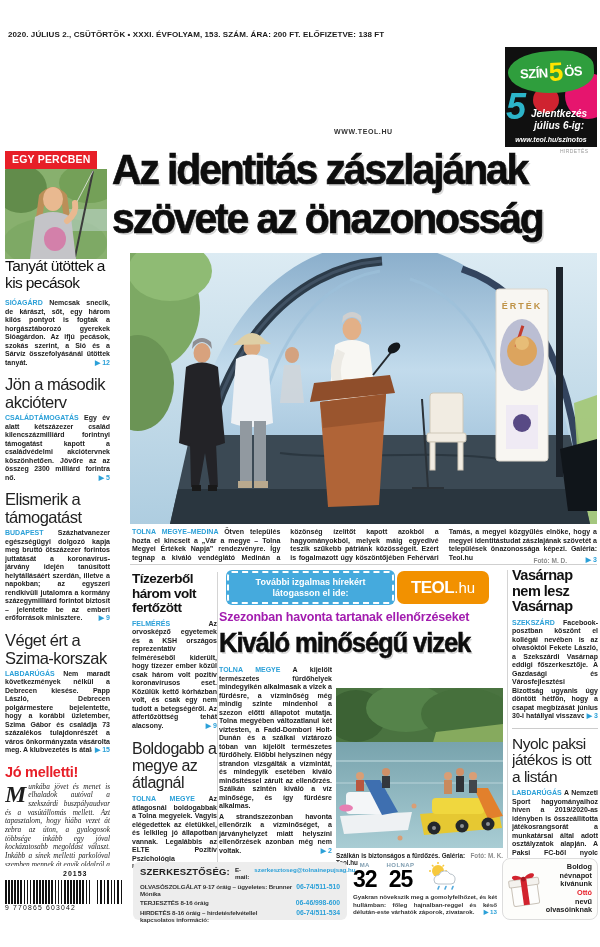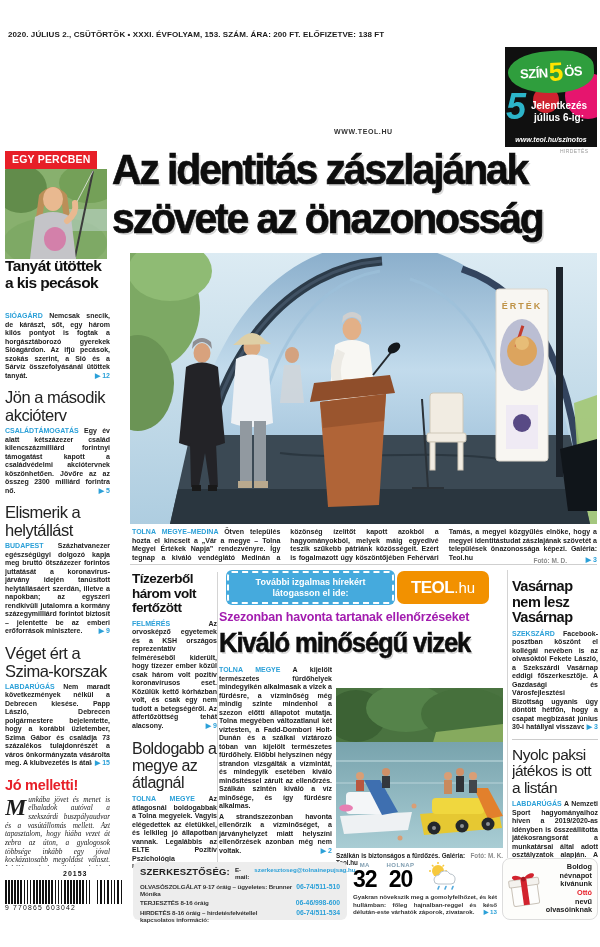--- a/index.html
+++ b/index.html
@@ -13,32 +13,32 @@
   #site{left:334px;top:128px;font-size:7px;font-weight:700;color:#333;letter-spacing:.6px}
 
   
   #ad{left:505px;top:47px;width:92px;height:100px;background:#101010;overflow:hidden}
   .ad-pink{position:absolute;right:-14px;top:26px;width:46px;height:46px;border-radius:50%;background:#e6156e}
   .ad-red{position:absolute;left:28px;top:40px;width:26px;height:26px;border-radius:50%;background:#cf2330}
   .ad-green{position:absolute;left:3px;top:4px;width:86px;height:42px;background:#2f9e3d;border-radius:55% 45% 50% 60%;transform:rotate(-3deg);display:flex;align-items:center;justify-content:center;gap:1px}
   .ad-szin{color:#fff;font-weight:700;font-size:13px;letter-spacing:-.5px}
   .ad-5y{color:#ffe400;font-weight:700;font-size:26px;line-height:20px}
   .ad-5teal{position:absolute;left:1px;top:42px;font-size:36px;font-weight:700;font-style:italic;color:#2cb4c9;line-height:36px}
-  .ad-lines{position:absolute;left:18px;top:53px;width:72px;text-align:center;color:#fff;font-weight:700;font-size:10px;line-height:11.5px}
+  .ad-lines{position:absolute;left:18px;top:61px;width:72px;text-align:center;color:#fff;font-style:italic;font-weight:700;font-size:10px;line-height:11.5px}
   .ad-url{position:absolute;left:2px;bottom:4px;width:88px;text-align:center;color:#fff;font-style:italic;font-weight:700;font-size:7px}
   #ad-marker{left:560px;top:148px;font-size:5px;color:#9a9a9a;letter-spacing:.4px}
 
   
   #badge{left:5px;top:151px;background:#e71f28;color:#fff;font-size:10.5px;font-weight:700;padding:2px 7px 20px;letter-spacing:.2px}
   #headline1{left:112px;top:145px;width:500px;font-size:43px;line-height:49px;font-weight:700;color:#0d0d0d;letter-spacing:-2.2px;transform:scaleX(.95);transform-origin:0 0;text-shadow:2px 2px 0 rgba(0,0,0,.15);-webkit-text-stroke:.7px #0d0d0d;white-space:nowrap}
 
   
   #girl-photo{left:5px;top:169px}
   #sbflow{left:5px;top:258px;width:105px;height:608px;overflow:hidden}
-  .t-bold{font-size:15.5px;line-height:16.5px;font-weight:700;letter-spacing:-.6px;color:#111;margin:0 0 21px}
+  .t-bold{font-size:15.5px;line-height:16.5px;font-weight:400;letter-spacing:-.6px;color:#111;margin:0 0 8px}
   .t-reg{font-size:16.5px;line-height:18px;font-weight:400;letter-spacing:-.5px;color:#222;margin:8px 0 3px}
   .bt{position:relative;font-size:7px;line-height:8.5px;text-align:justify;color:#222;font-weight:700;margin:0 0 2px}
   .lead{color:#2ba0d8;font-weight:700}
   .pg{position:absolute;right:0;bottom:0;color:#2ba0d8;font-weight:700;background:#fff;padding-left:3px;white-space:nowrap}
   .red-title{color:#e71f28;font-size:14.5px;font-weight:700;margin:9px 0 3px;letter-spacing:-.3px}
   .morning{font-family:"Liberation Serif",serif;font-style:italic;font-size:7.3px;line-height:8.7px;text-align:justify;color:#1d1d1d;margin:0}
   .dropcap{float:left;font-size:24px;line-height:22px;font-weight:700;padding-right:2px}
 
   
   #barcode{left:5px;top:872px;width:120px;height:38px}
@@ -72,21 +72,21 @@
   #headline2{left:219px;top:628px;width:300px;font-size:27px;font-weight:700;color:#0d0d0d;letter-spacing:-1.2px;transform:scaleX(.95);transform-origin:0 0;text-shadow:1.5px 1.5px 0 rgba(0,0,0,.14);-webkit-text-stroke:.5px #0d0d0d;white-space:nowrap}
   #waterbody{left:219px;top:666px;width:113px;height:192px;overflow:hidden}
   #waterbody .bt{text-indent:0}
   #waterbody p+p{text-indent:6px;margin-top:1px}
   #lake-photo{left:336px;top:688px}
   #lakecap{left:336px;top:852px;width:167px;display:flex;justify-content:space-between;font-size:6.3px;font-weight:700;color:#222}
   #lakecap .cr{color:#8a8a8a;white-space:nowrap;padding-left:4px}
 
   
   #rightcol{left:512px;top:568px;width:86px;height:290px;overflow:hidden}
-  .t-bold3{font-size:14.5px;line-height:15.5px;font-weight:700;letter-spacing:-.5px;color:#111;margin:11px 0 4px}
+  .t-bold3{font-size:14.5px;line-height:15.5px;font-weight:700;letter-spacing:-.5px;color:#111;margin:0 0 4px}
   .t-reg3{font-size:15.5px;line-height:16.5px;font-weight:400;letter-spacing:-.5px;color:#222;margin:0 0 4px}
   .rc-hr{border:none;border-top:1px solid #ccc;margin:7px 0}
 
   
   #contact{left:133px;top:862px;width:214px;height:58px;background:#ededed;border-radius:6px;padding:4px 7px;box-sizing:border-box}
   .ct-row1{display:flex;align-items:flex-start;gap:5px}
   .ct-title{font-size:9.5px;font-weight:700;color:#222;letter-spacing:.2px}
   .ct-elab{font-size:6.2px;font-weight:700;color:#222;margin-left:auto}
   .ct-email{font-size:6.2px;font-weight:700;color:#2ba0d8}
   .f-row{display:flex;align-items:baseline;margin-top:2.5px}
@@ -154,21 +154,21 @@
   <div id="sbflow" class="abs">
     <div class="sb-art">
       <h3 class="t-bold">Tanyát ütöttek a kis pecások</h3>
       <p class="bt"><span class="lead">SIÓAGÁRD</span> <span>Nemcsak snecik, de kárászt, sőt, egy három kilós pontyot is fogtak a horgásztáborozó gyerekek Sióagárdon. Az ifjú pecások, szokás szerint, a Sió és a Sárvíz összefolyásánál ütöttek tanyát.</span><span class="pg">▶ 12</span></p>
     </div>
     <div class="sb-art">
       <h3 class="t-reg">Jön a második akcióterv</h3>
       <p class="bt"><span class="lead">CSALÁDTÁMOGATÁS</span> <span>Egy év alatt kétszázezer család kilencszázmilliárd forintnyi támogatást kapott a családvédelmi akciótervnek köszönhetően. Jövőre az az összeg 2300 milliárd forintra nő.</span><span class="pg">▶ 5</span></p>
     </div>
     <div class="sb-art">
-      <h3 class="t-reg">Elismerik a helytállást</h3>
+      <h3 class="t-reg">Elismerik a támogatást</h3>
       <p class="bt"><span class="lead">BUDAPEST</span> <span>Százhatvanezer egészségügyi dolgozó kapja meg bruttó ötszázezer forintos juttatását a koronavírus-járvány idején tanúsított helytállásáért szerdán, illetve a napokban; az egyszeri rendkívüli jutalomra a kormány százegymilliárd forintot biztosít – jelentette be az emberi erőforrások minisztere.</span><span class="pg">▶ 9</span></p>
     </div>
     <div class="sb-art">
       <h3 class="t-reg">Véget ért a Szima-korszak</h3>
       <p class="bt"><span class="lead">LABDARÚGÁS</span> <span>Nem maradt következmények nélkül a Debrecen kiesése. Papp László, Debrecen polgármestere bejelentette, hogy a korábbi üzletember, Szima Gábor és családja 73 százalékos tulajdonrészét a város önkormányzata vásárolta meg. A klubvezetés is átalakul.</span><span class="pg">▶ 15</span></p>
     </div>
     <div class="sb-art">
       <h3 class="red-title">Jó melletti!</h3>
       <p class="morning"><span class="dropcap">M</span><span>unkába jövet és menet is elhaladok autóval a szekszárdi buszpályaudvar és a vasútállomás mellett. Azt tapasztalom, hogy hiába vezet át zebra az úton, a gyalogosok többsége inkább egy jóval kockázatosabb megoldást választ. Inkább a sínek melletti parkolóval szemben mennek át egyik oldalról a másikra, ahol a buszok is kikanyarodnak. A minap például öt-hat ember indult meg előttem egyszerre, csomagokkal felszerelkezve, de olyan is volt, hogy egy botra támaszkodó idős nő botorkált az autó elé. Megálltam, elengedtem, erre ő is megállt, megköszönte azt nekem. Elütni senkit sem szándékozom, de a zebránál is ugyanilyen készséges szoktam lenni.</span> </p>
     </div>
@@ -390,21 +390,21 @@
   </div>
 
   <div id="weather" class="abs">
     <div class="w-top">
       <div class="w-col">
         <div class="w-lab">MA</div>
         <div class="w-temp">32</div>
       </div>
       <div class="w-col">
         <div class="w-lab">HOLNAP</div>
-        <div class="w-temp">20</div>
+        <div class="w-temp">25</div>
       </div>
       <svg width="40" height="28" viewBox="0 0 40 28">
         <circle cx="14" cy="9" r="6" fill="#f7c93d"></circle>
         <g stroke="#f7c93d" stroke-width="1.5">
             <line x1="14" y1="0" x2="14" y2="2"></line>
             <line x1="5" y1="9" x2="7" y2="9"></line>
             <line x1="21" y1="9" x2="23" y2="9"></line>
             <line x1="8" y1="3" x2="9.5" y2="4.5"></line>
             <line x1="20" y1="3" x2="18.5" y2="4.5"></line>
           </g>

